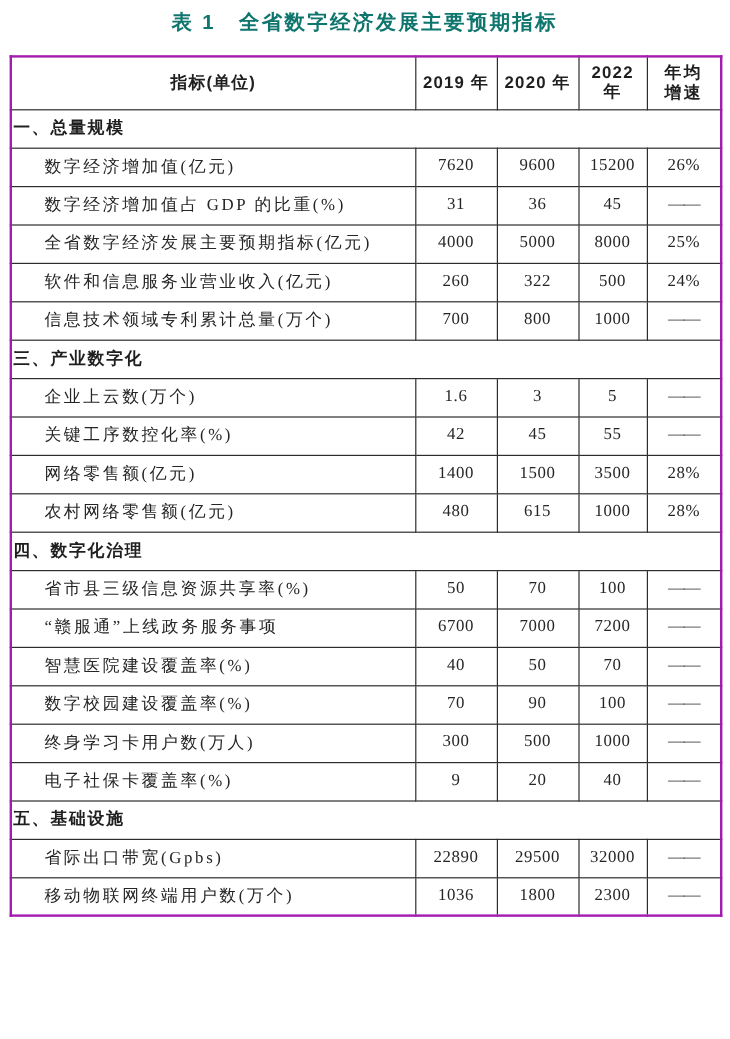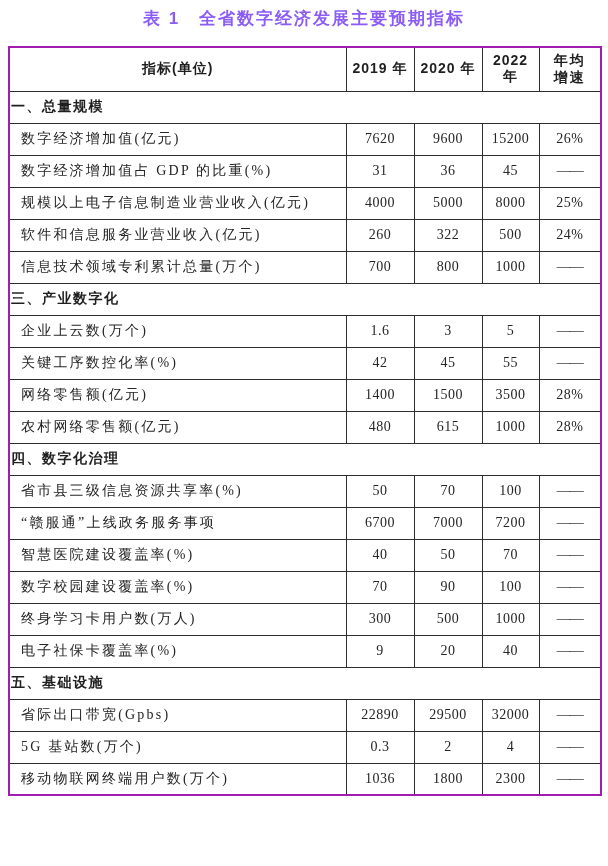--- a/index.html
+++ b/index.html
@@ -17,21 +17,21 @@
     overflow: hidden;
   }
   .doc-title {
     margin: 0;
     padding-top: 7px;
     text-align: center;
     font-family: "Liberation Sans", sans-serif;
     font-size: 17px;
     font-weight: 700;
     letter-spacing: 2px;
-    color: #8b5cf6;
+    color: #0f766e;
     white-space: pre;
   }
   table.indicators {
     border-collapse: collapse;
     table-layout: fixed;
     width: 592px;
     margin: 16px auto 0 8px;
     border: 2px solid #a21caf;
   }
   table.indicators th,
@@ -66,21 +66,21 @@
     color: #1f1f1f;
   }
   tr.data-row td {
     height: 32px;
     font-size: 14px;
     vertical-align: middle;
     color: #252525;
   }
   td.label-cell {
     text-align: left;
-    padding-left: 11px;
+    padding-left: 27px;
     letter-spacing: 2.2px;
   }
   td.num-cell {
     text-align: center;
     letter-spacing: 0.5px;
     font-family: "Liberation Serif", serif;
   }
   td.num-cell .dash {
     letter-spacing: -1px;
     color: #3a3a3a;
@@ -125,21 +125,21 @@
           <td class="num-cell">26%</td>
         </tr>
         <tr class="data-row">
           <td class="label-cell">数字经济增加值占 GDP 的比重(%)</td>
           <td class="num-cell">31</td>
           <td class="num-cell">36</td>
           <td class="num-cell">45</td>
           <td class="num-cell"><span class="dash">——</span></td>
         </tr>
         <tr class="data-row">
-          <td class="label-cell">规模以上电子信息制造业营业收入(亿元)</td>
+          <td class="label-cell">全省数字经济发展主要预期指标(亿元)</td>
           <td class="num-cell">4000</td>
           <td class="num-cell">5000</td>
           <td class="num-cell">8000</td>
           <td class="num-cell">25%</td>
         </tr>
         <tr class="data-row">
           <td class="label-cell">软件和信息服务业营业收入(亿元)</td>
           <td class="num-cell">260</td>
           <td class="num-cell">322</td>
           <td class="num-cell">500</td>
@@ -232,27 +232,20 @@
           <td colspan="5" class="section-cell">五、基础设施</td>
         </tr>
         <tr class="data-row">
           <td class="label-cell">省际出口带宽(Gpbs)</td>
           <td class="num-cell">22890</td>
           <td class="num-cell">29500</td>
           <td class="num-cell">32000</td>
           <td class="num-cell"><span class="dash">——</span></td>
         </tr>
         <tr class="data-row">
-          <td class="label-cell">5G 基站数(万个)</td>
-          <td class="num-cell">0.3</td>
-          <td class="num-cell">2</td>
-          <td class="num-cell">4</td>
-          <td class="num-cell"><span class="dash">——</span></td>
-        </tr>
-        <tr class="data-row">
           <td class="label-cell">移动物联网终端用户数(万个)</td>
           <td class="num-cell">1036</td>
           <td class="num-cell">1800</td>
           <td class="num-cell">2300</td>
           <td class="num-cell"><span class="dash">——</span></td>
         </tr>
       </tbody>
   </table>
 
 </div>

